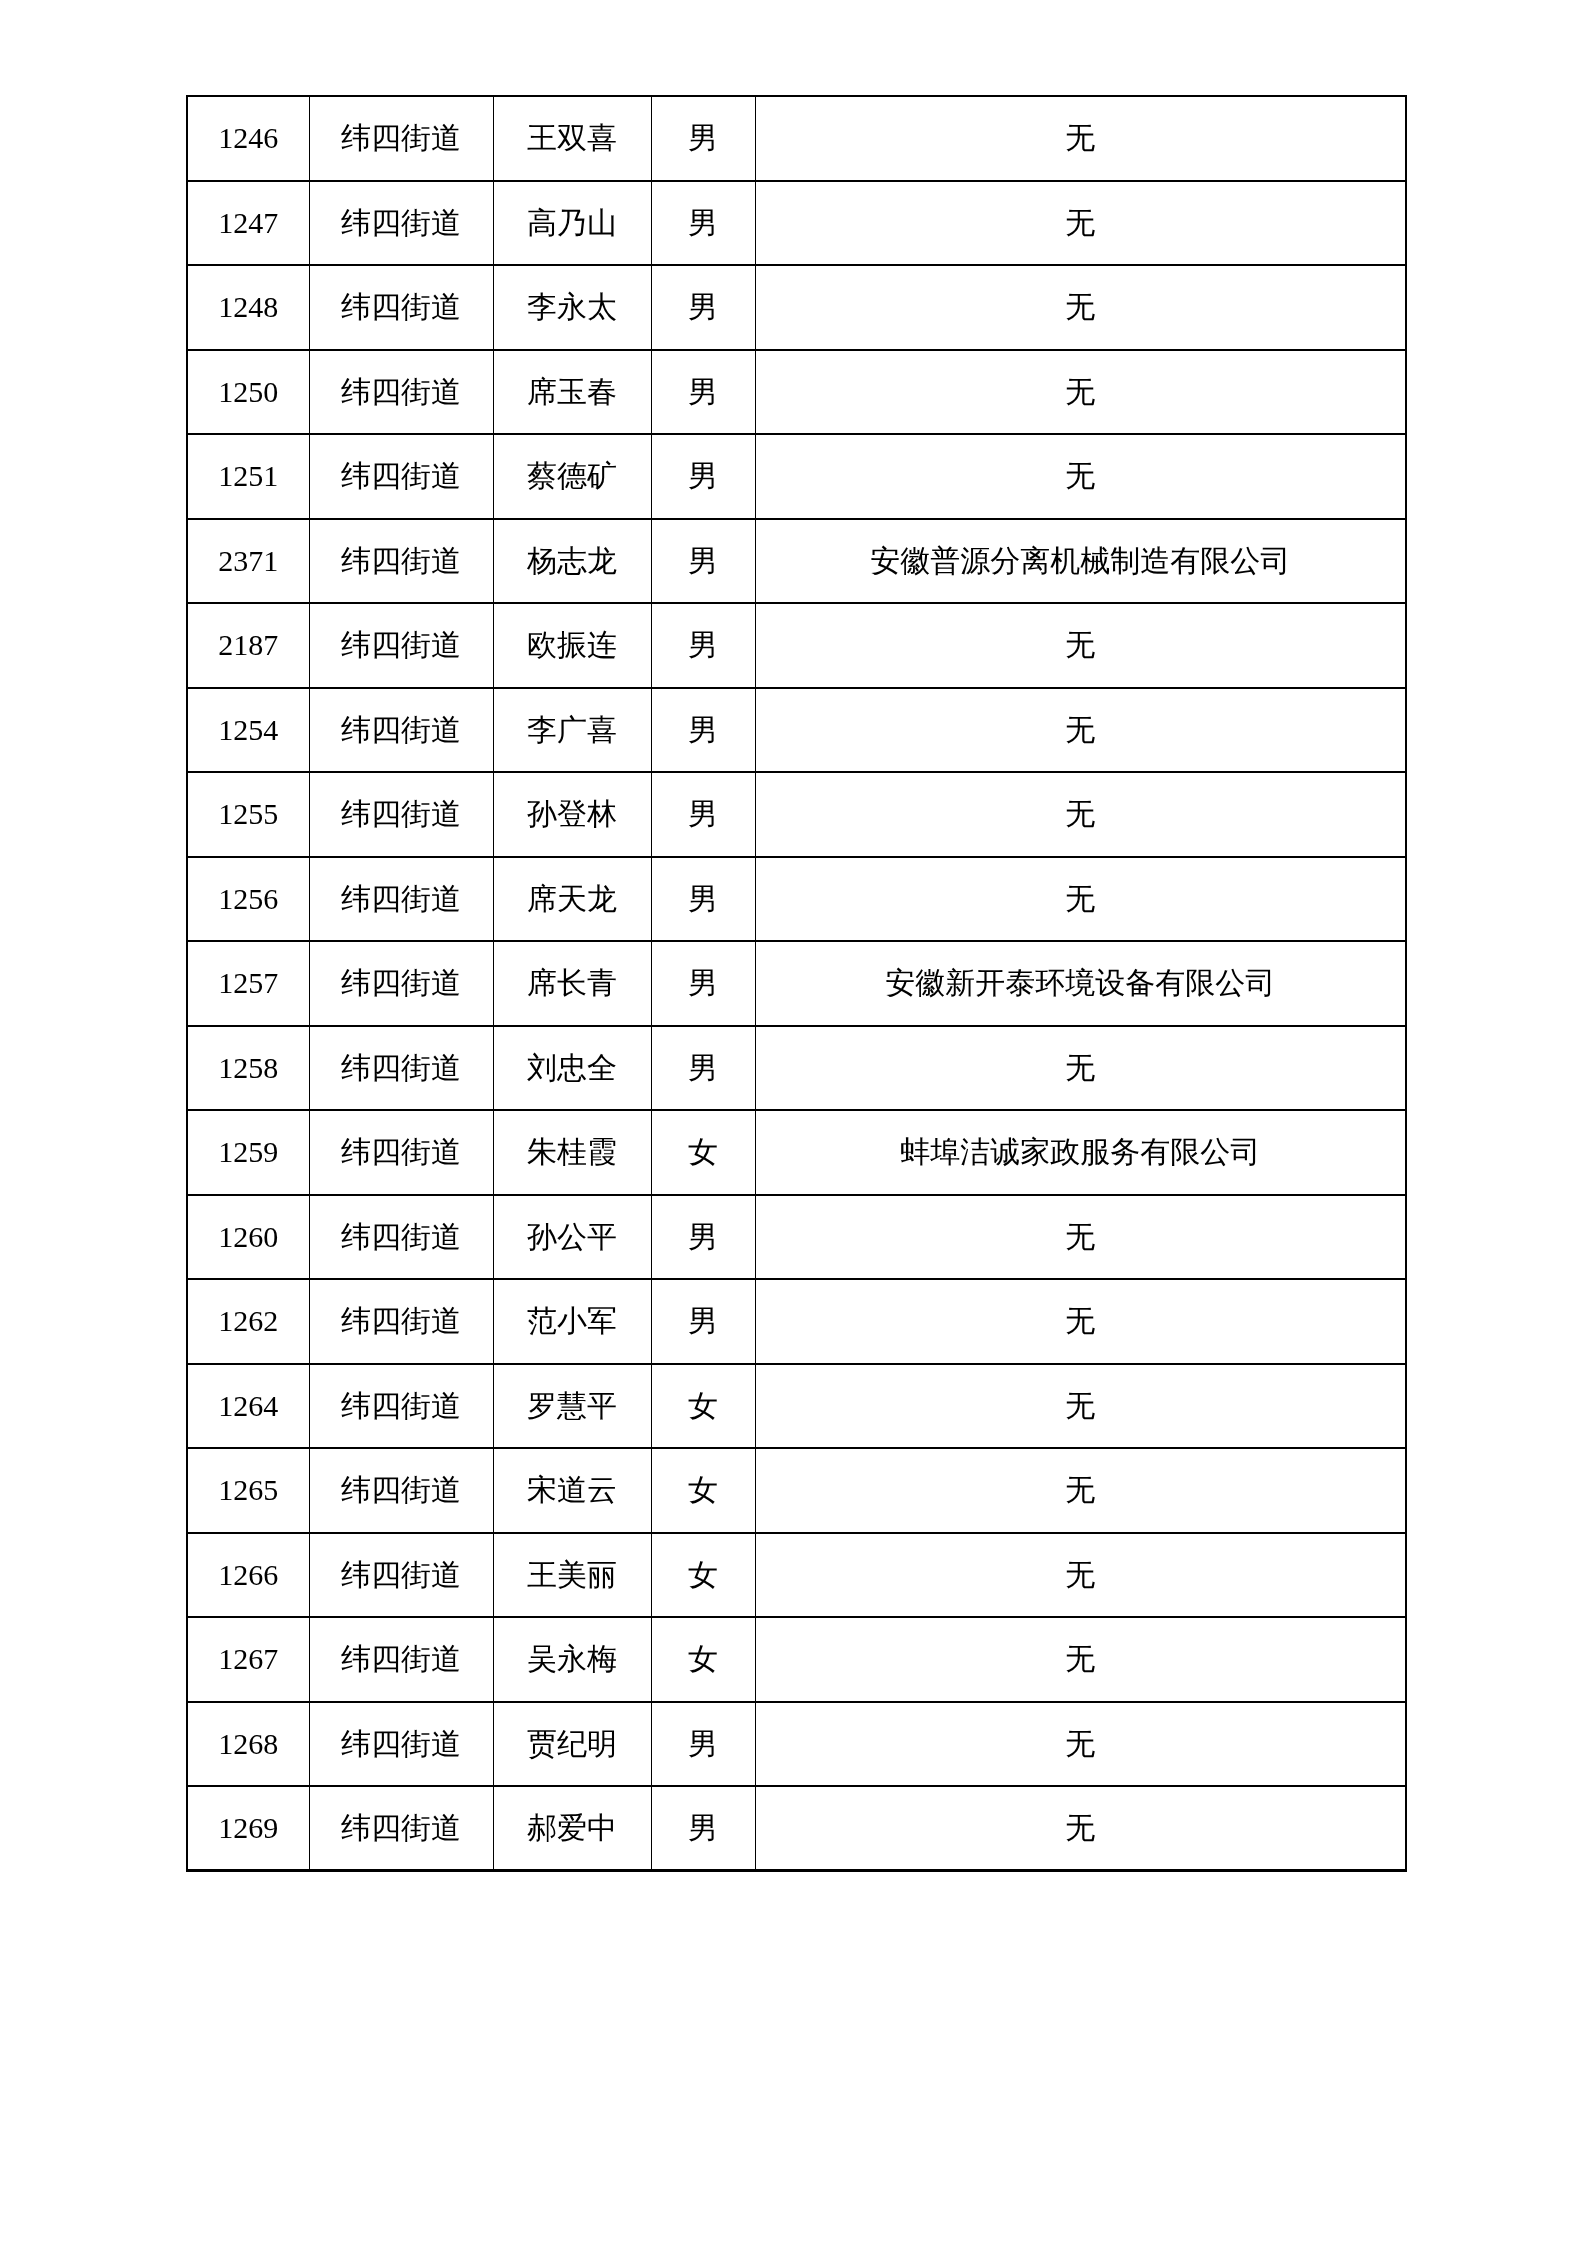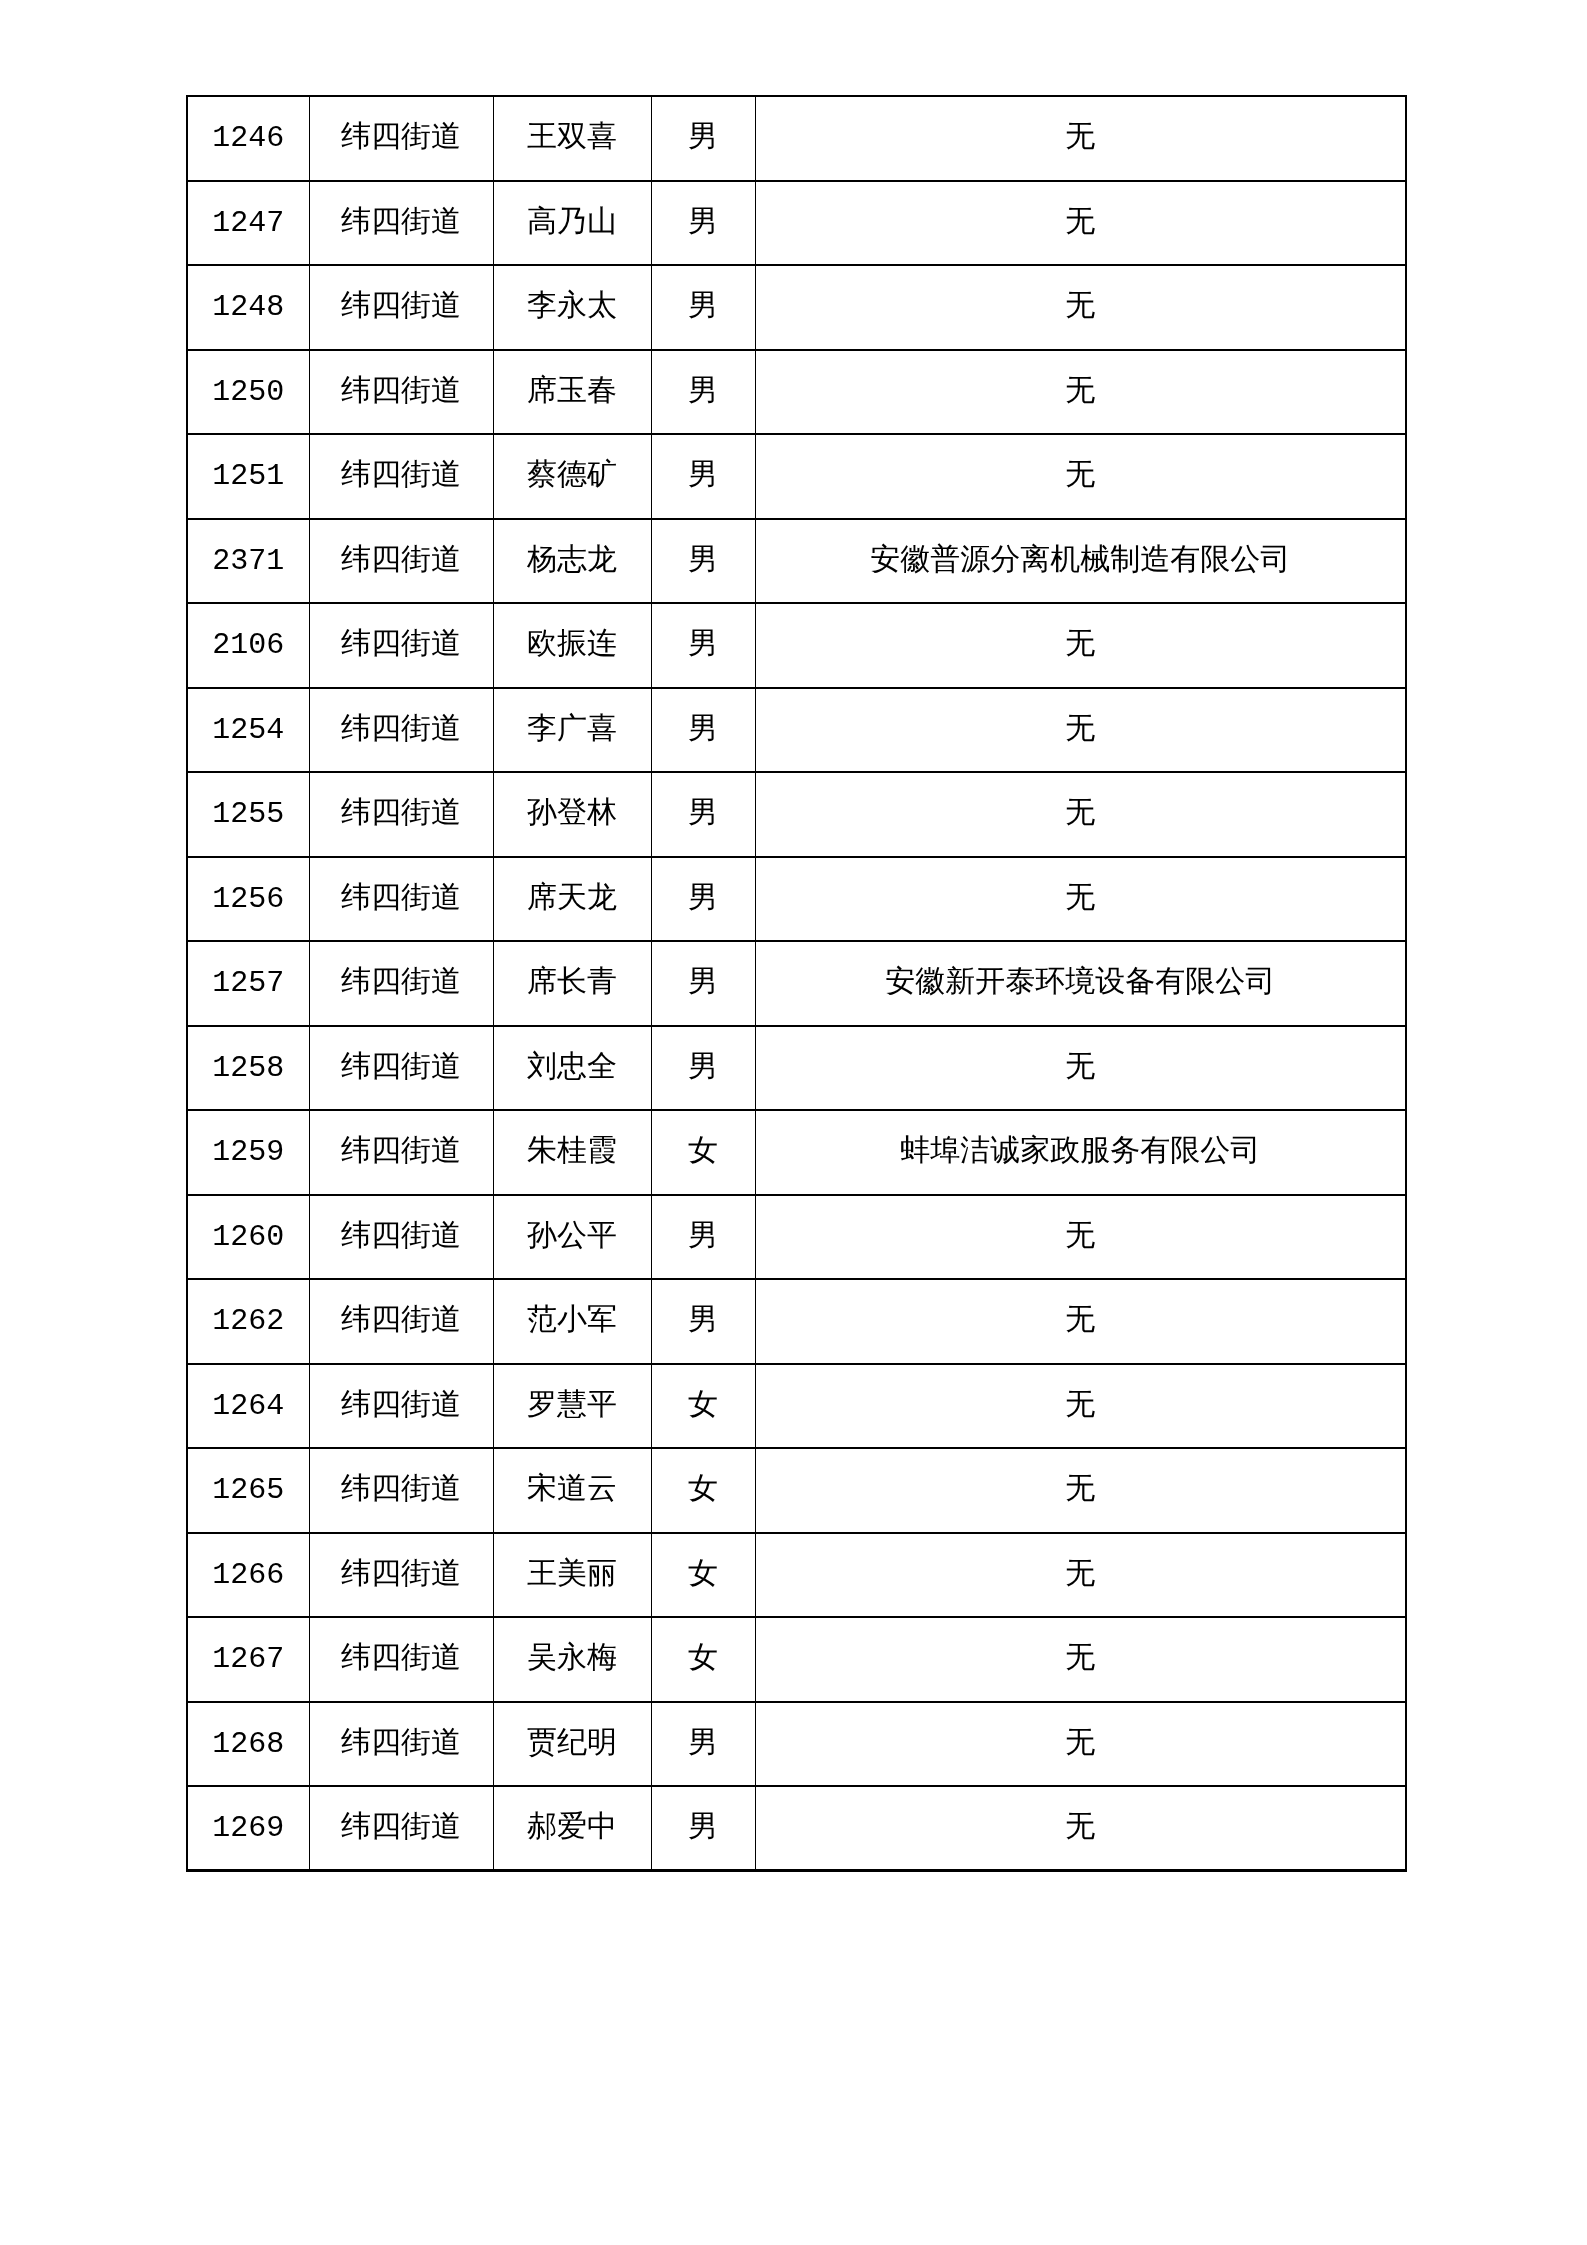--- a/index.html
+++ b/index.html
@@ -2,21 +2,21 @@
 <html><head>
 <meta charset="utf-8">
 <style>
   * { margin: 0; padding: 0; box-sizing: border-box; }
   html, body { background: #ffffff; }
   .page {
     position: relative;
     width: 1587px;
     height: 2244px;
     background: #ffffff;
-    font-family: Liberation Mono, monospace;
+    font-family: Liberation Serif, serif;
     color: #000000;
   }
   table.roster {
     position: absolute;
     left: 186px;
     top: 95px;
     width: 1219px;
     border-collapse: collapse;
     table-layout: fixed;
   }
@@ -97,21 +97,21 @@
 
   <tr>
     <td>2371</td>
     <td>纬四街道</td>
     <td>杨志龙</td>
     <td>男</td>
     <td>安徽普源分离机械制造有限公司</td>
   </tr>
 
   <tr>
-    <td>2106</td>
+    <td>2187</td>
     <td>纬四街道</td>
     <td>欧振连</td>
     <td>男</td>
     <td>无</td>
   </tr>
 
   <tr>
     <td>1254</td>
     <td>纬四街道</td>
     <td>李广喜</td>

